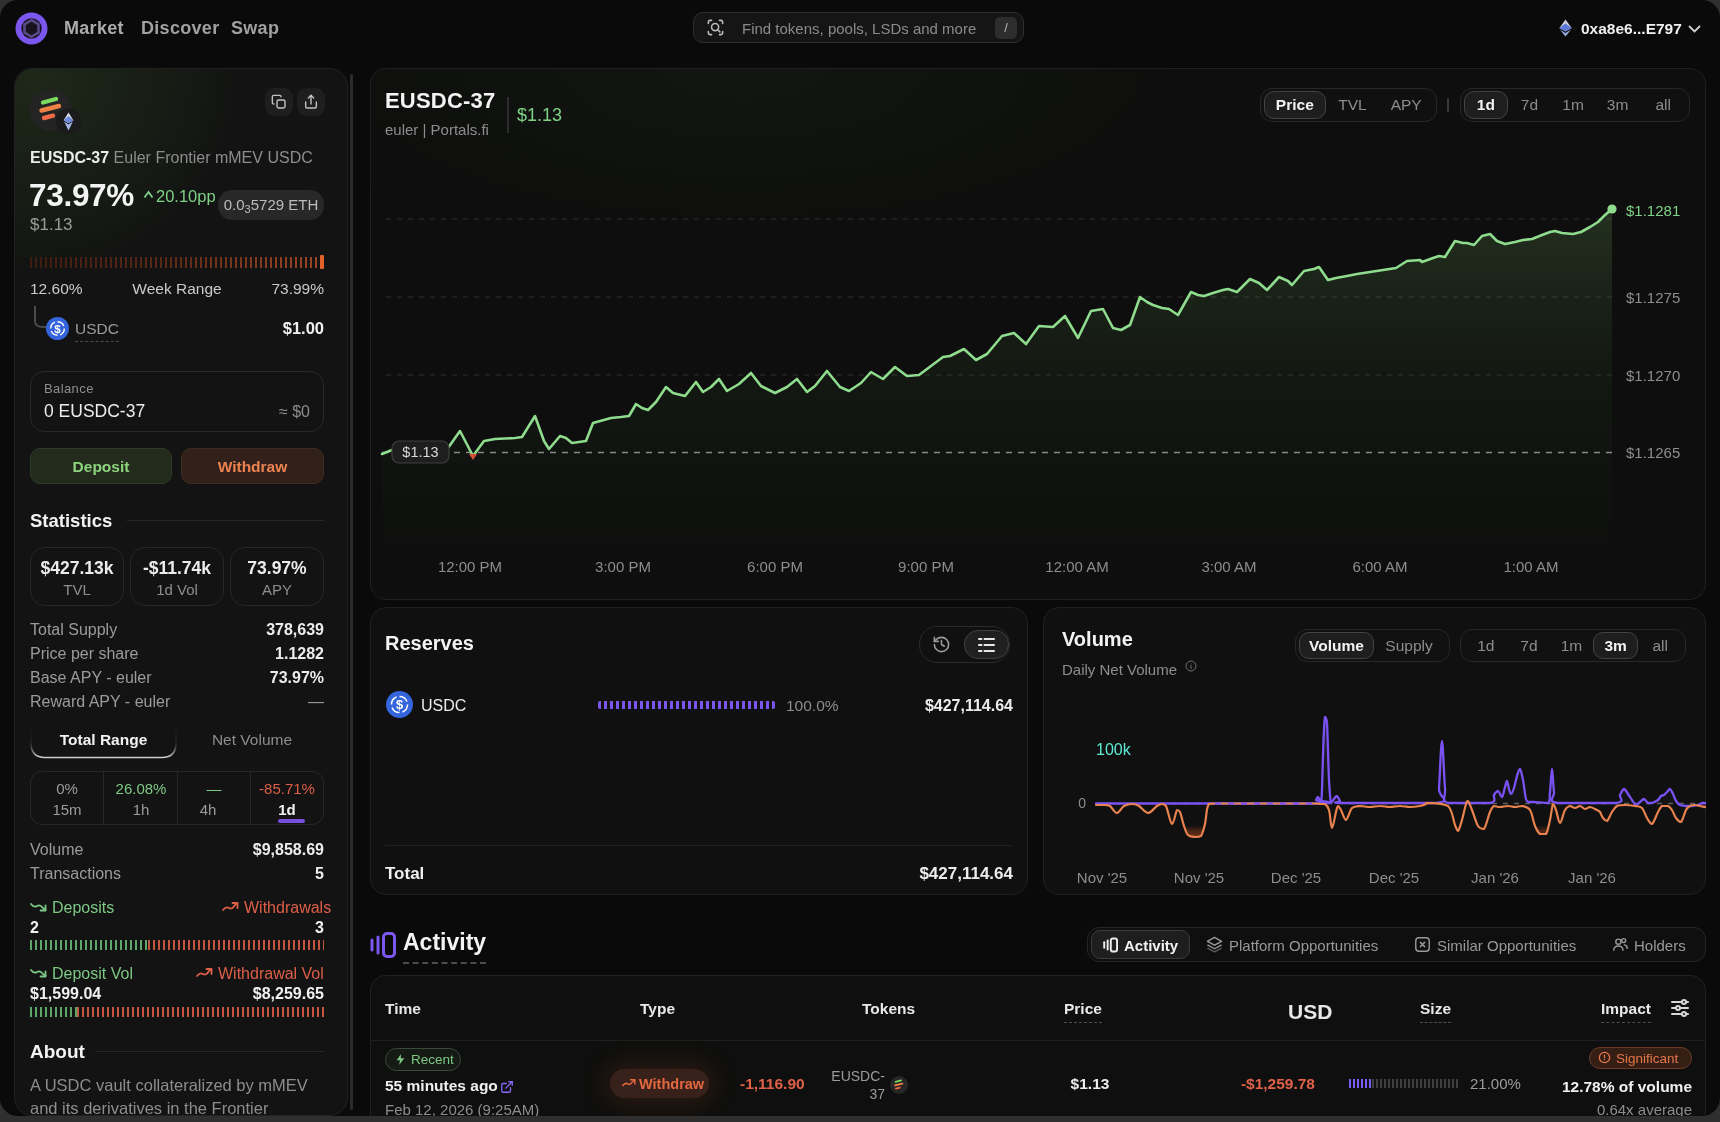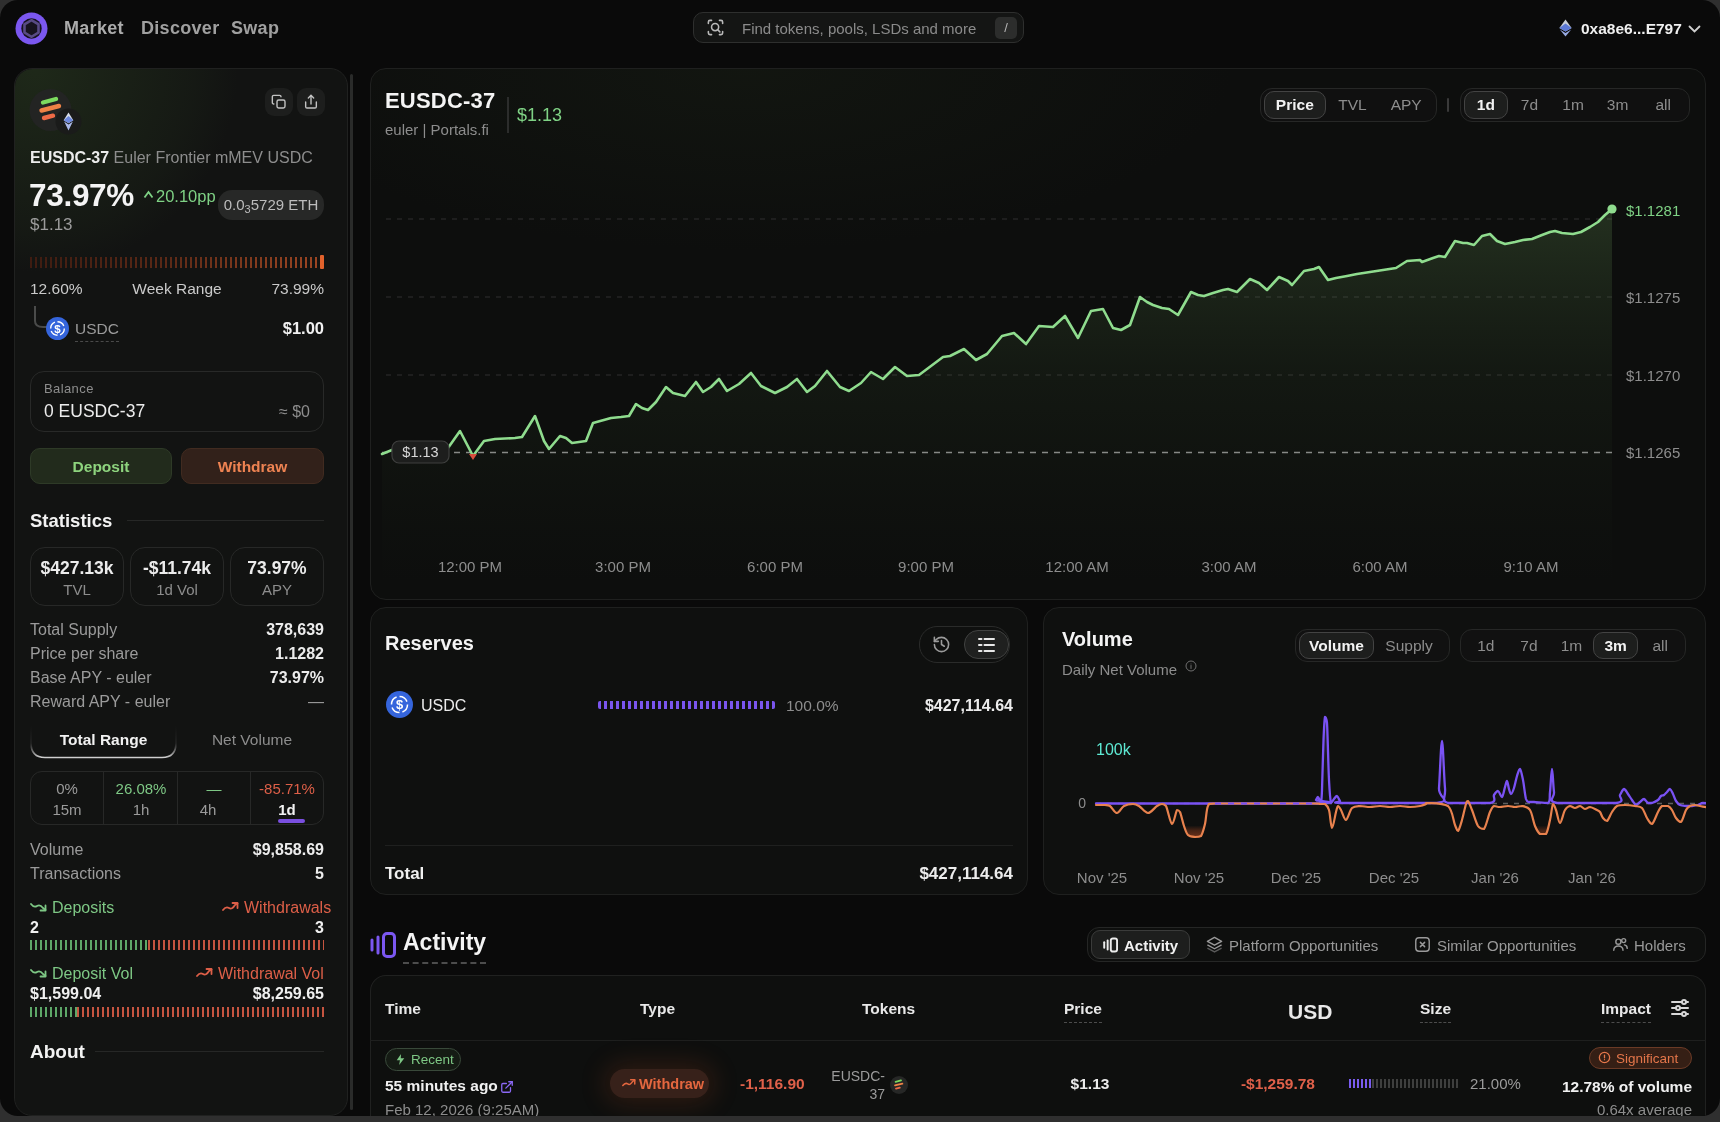--- a/index.html
+++ b/index.html
@@ -200,20 +200,21 @@
       <path d="M10.5 2 L15.5 2 L15.5 7"></path>
     </svg>
 <div class="a" style="left:218px;top:965px;font-size:16px;color:#dd5f48">Withdrawal Vol</div>
 <div class="a" style="left:30px;top:985px;font-size:16px;font-weight:bold;color:#f0f0f0">$1,599.04</div>
 <div class="a r" style="left:160px;top:985px;width:164px;font-size:16px;font-weight:bold;color:#f0f0f0">$8,259.65</div>
 <div class="a" style="left:30px;top:1007px;width:47px;height:10px;background:repeating-linear-gradient(90deg,#5da868 0 2px,transparent 2px 5px)"></div>
 <div class="a" style="left:77px;top:1007px;width:247px;height:10px;background:repeating-linear-gradient(90deg,#c65540 0 2px,transparent 2px 5px)"></div>
 
 <div class="a" style="left:30px;top:1041px;font-size:19px;font-weight:bold;color:#f2f2f2">About</div>
 <div class="a" style="left:95px;top:1051px;width:229px;height:1px;background:#262726"></div>
+<div class="a" style="left:30px;top:1074px;width:280px;font-size:16.5px;color:#8d8d8d;line-height:23px">A USDC vault collateralized by mMEV and its derivatives in the Frontier</div>
 
 <div class="panel" style="left:370px;top:68px;width:1336px;height:532px;background:radial-gradient(ellipse 700px 260px at 28% 0%, rgba(36,48,28,.22), transparent 70%),#0d0e0d"></div>
 <div class="a" style="left:385px;top:88px;font-size:22px;font-weight:bold;color:#f4f4f4;letter-spacing:.2px">EUSDC-37</div>
 <div class="a" style="left:385px;top:121px;font-size:15px;color:#8d8d8d">euler | Portals.fi</div>
 <div class="a" style="left:507px;top:97px;width:1.5px;height:36px;background:#2c2d2c"></div>
 <div class="a" style="left:517px;top:105px;font-size:18px;color:#7fd285">$1.13</div>
 
 <div class="seg" style="left:1260px;top:88px;width:177px;height:34px;padding:3px">
   <div class="it on" style="width:62px;line-height:26px;height:28px">Price</div>
   <div class="it" style="width:54px">TVL</div>
@@ -249,21 +250,21 @@
 <rect x="22" y="373" width="57" height="22" rx="7" fill="#1d1e1d" stroke="#3e3f3e" stroke-width="1.2"></rect>
 <text x="50.5" y="388.5" font-family="Liberation Sans" font-size="14.5" fill="#d8d8d8" text-anchor="middle">$1.13</text>
 </svg>
 <div class="a c" style="left:430px;top:558px;width:80px;font-size:15px;color:#8d8d8d;white-space:nowrap">12:00 PM</div>
 <div class="a c" style="left:583px;top:558px;width:80px;font-size:15px;color:#8d8d8d;white-space:nowrap">3:00 PM</div>
 <div class="a c" style="left:735px;top:558px;width:80px;font-size:15px;color:#8d8d8d;white-space:nowrap">6:00 PM</div>
 <div class="a c" style="left:886px;top:558px;width:80px;font-size:15px;color:#8d8d8d;white-space:nowrap">9:00 PM</div>
 <div class="a c" style="left:1037px;top:558px;width:80px;font-size:15px;color:#8d8d8d;white-space:nowrap">12:00 AM</div>
 <div class="a c" style="left:1189px;top:558px;width:80px;font-size:15px;color:#8d8d8d;white-space:nowrap">3:00 AM</div>
 <div class="a c" style="left:1340px;top:558px;width:80px;font-size:15px;color:#8d8d8d;white-space:nowrap">6:00 AM</div>
-<div class="a c" style="left:1491px;top:558px;width:80px;font-size:15px;color:#8d8d8d;white-space:nowrap">9:10 AM</div>
+<div class="a c" style="left:1491px;top:558px;width:80px;font-size:15px;color:#8d8d8d;white-space:nowrap">1:00 AM</div>
 <div class="a" style="left:1626px;top:202px;font-size:15px;color:#7fd285">$1.1281</div>
 <div class="a" style="left:1626px;top:289px;font-size:15px;color:#8d8d8d">$1.1275</div>
 <div class="a" style="left:1626px;top:367px;font-size:15px;color:#8d8d8d">$1.1270</div>
 <div class="a" style="left:1626px;top:444px;font-size:15px;color:#8d8d8d">$1.1265</div>
 
 <div class="panel" style="left:370px;top:607px;width:658px;height:288px;background:#0f100f"></div>
 <div class="a" style="left:385px;top:632px;font-size:20px;font-weight:bold;color:#f4f4f4">Reserves</div>
 <div class="a" style="left:919px;top:626px;width:91px;height:37px;border:1px solid #2a2b2a;border-radius:18px"></div>
 <svg class="a" style="left:932px;top:635px" width="19" height="19" viewBox="0 0 24 24" fill="none" stroke="#9b9b9b" stroke-width="2" stroke-linecap="round" stroke-linejoin="round">
       <path d="M3 12a9 9 0 1 0 9-9 9.75 9.75 0 0 0-6.74 2.74L3 8"></path>

